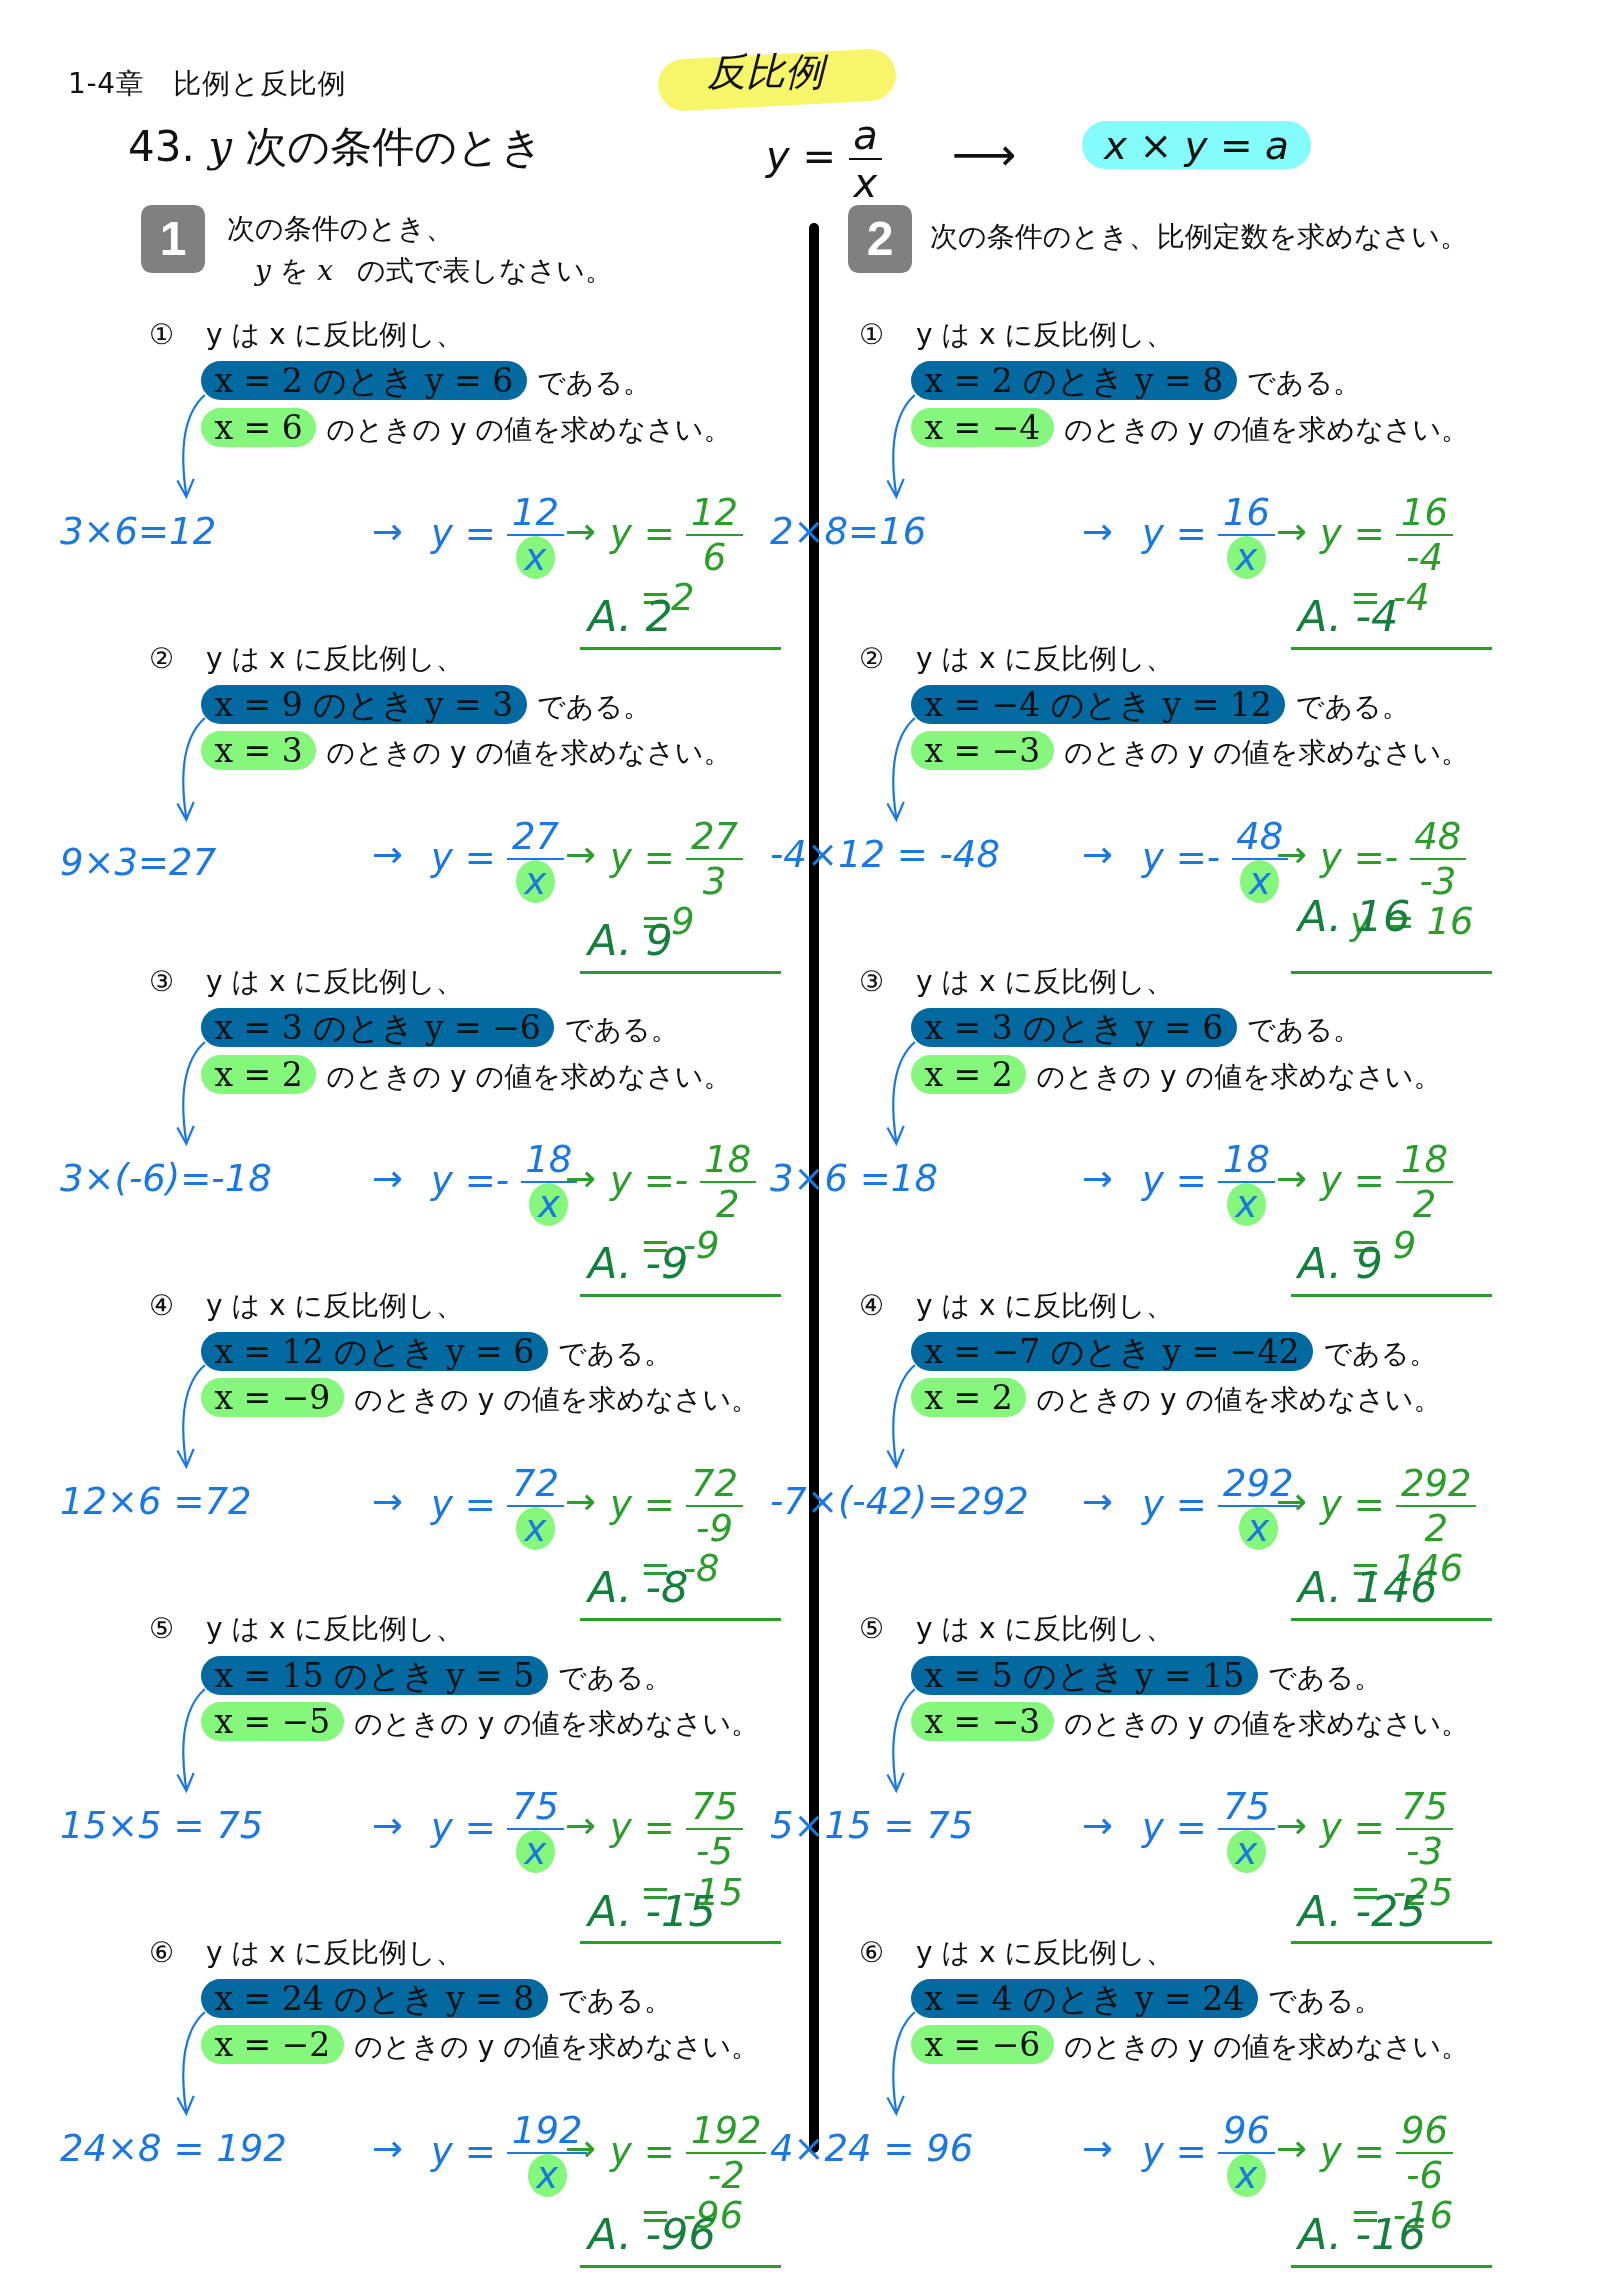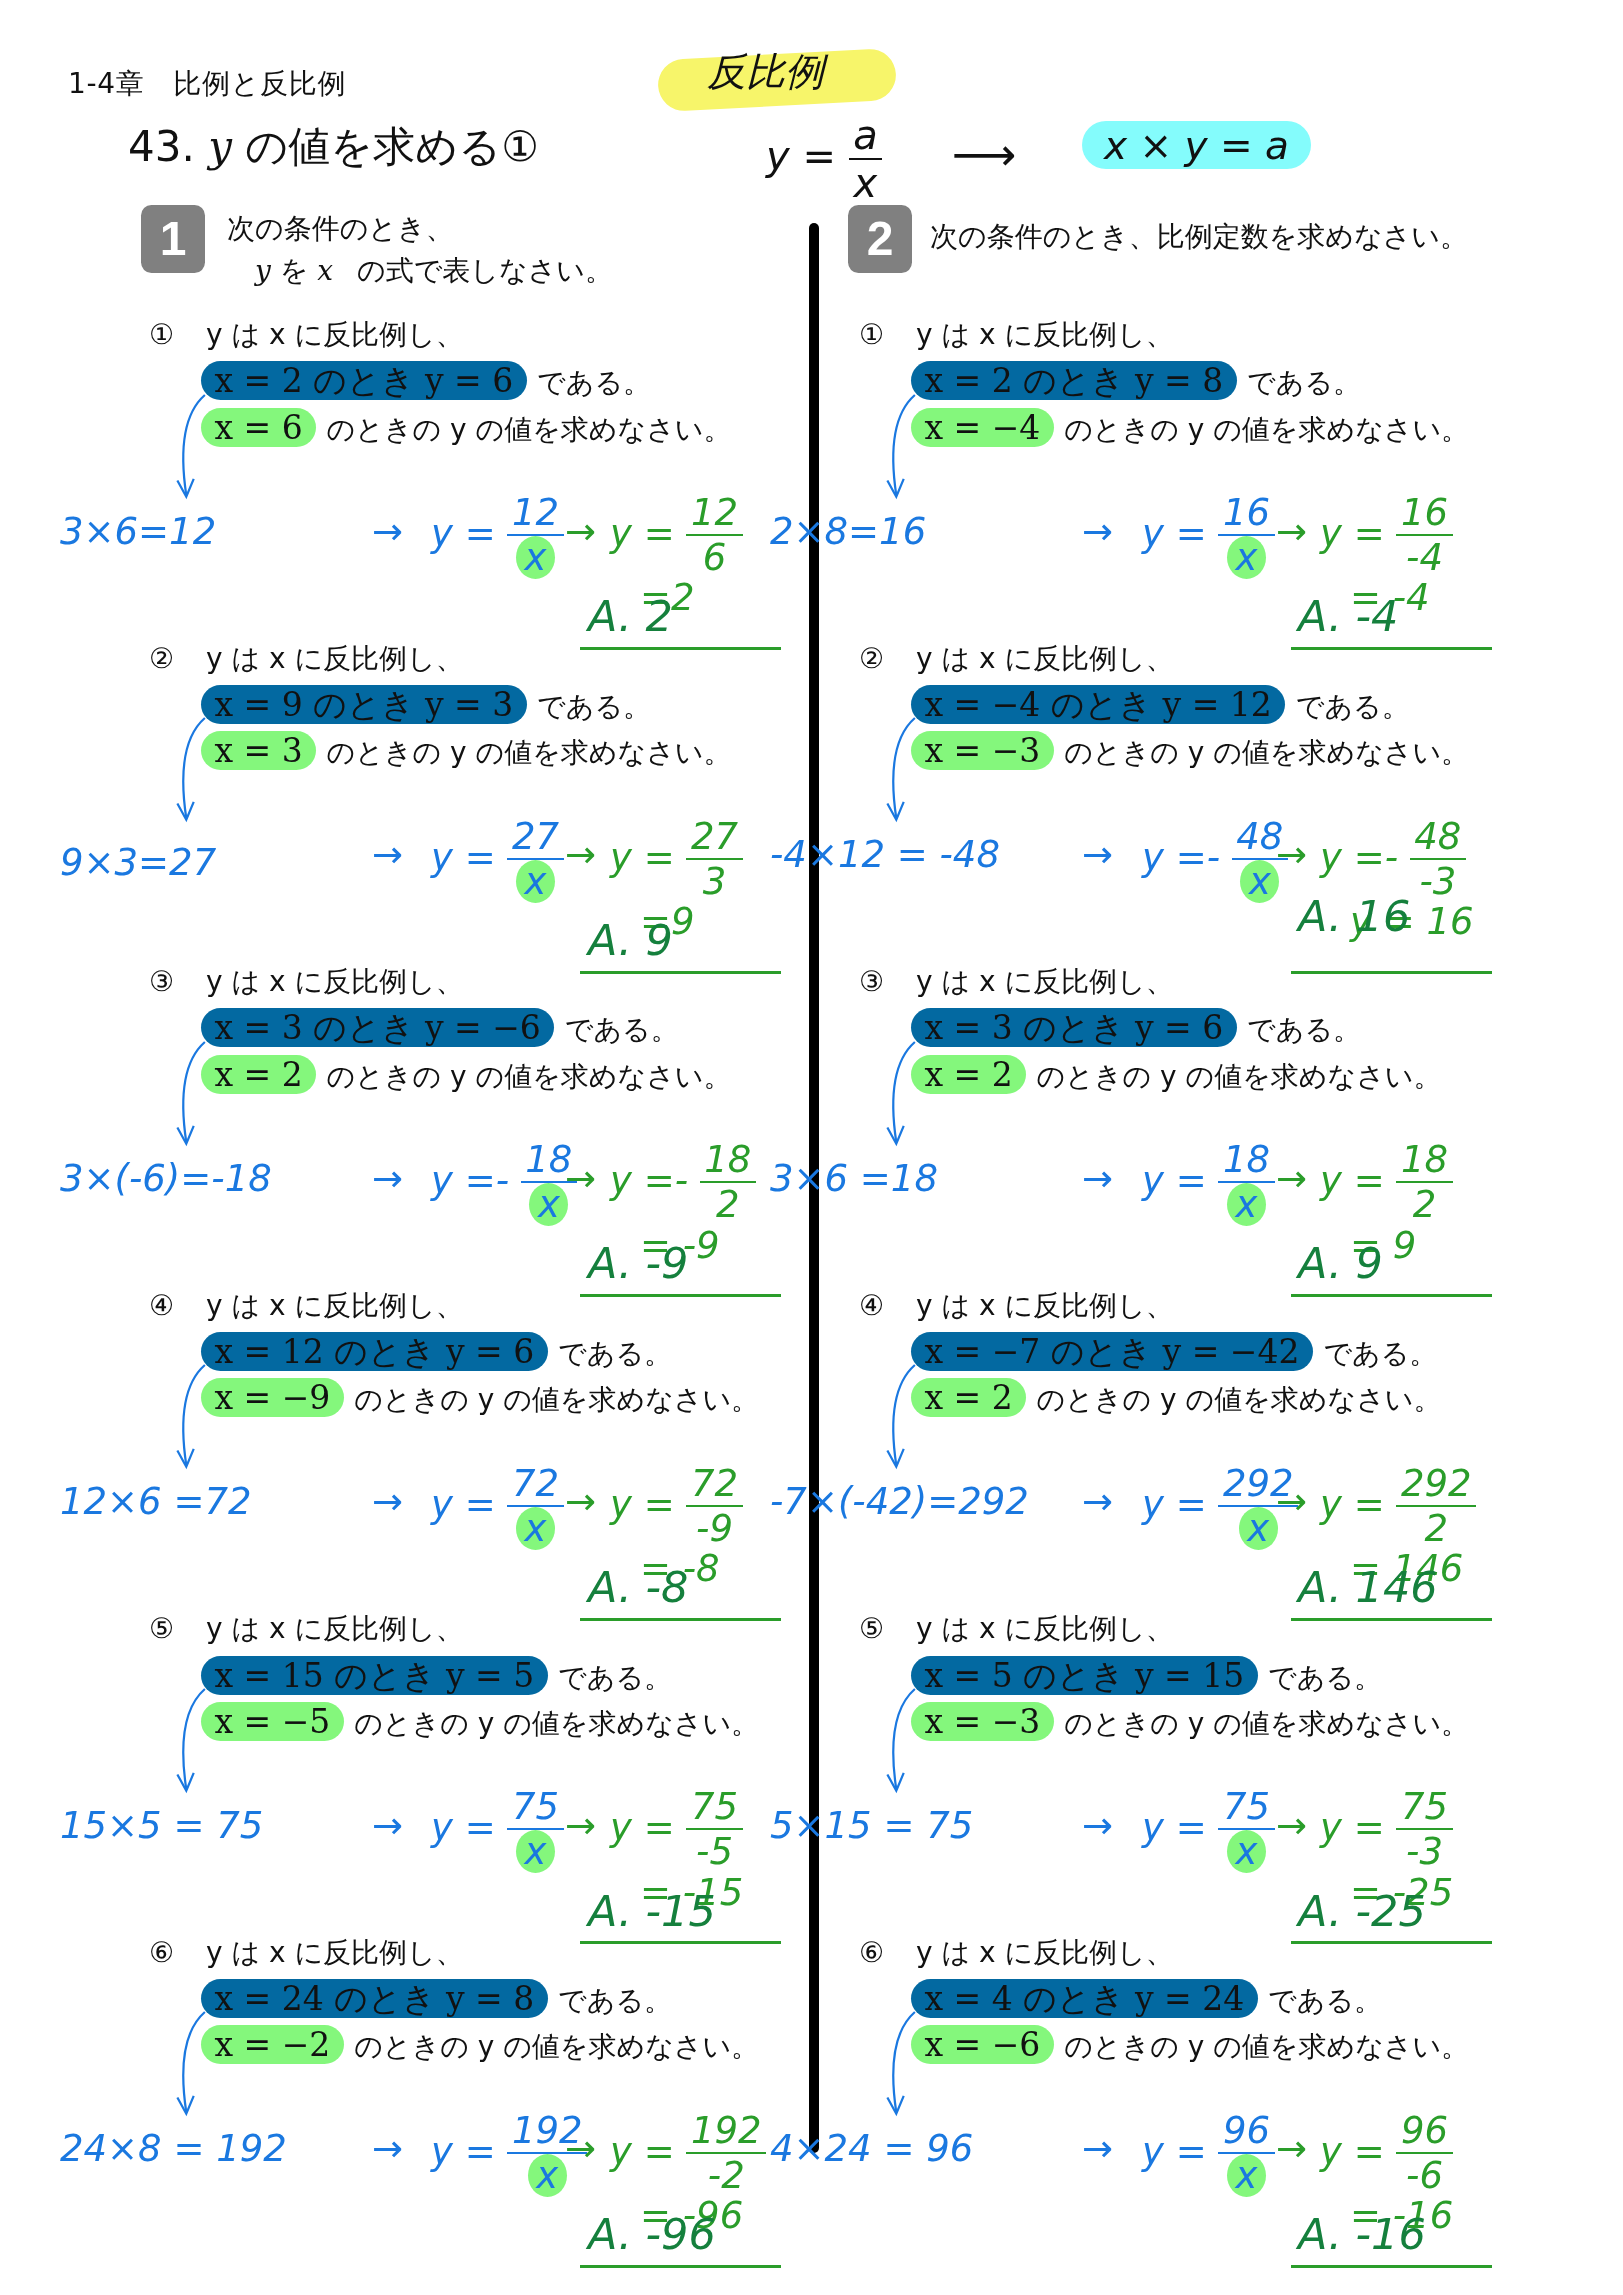--- a/index.html
+++ b/index.html
@@ -41,21 +41,21 @@
   .circ-x { display:inline-block; background:#84f77c; border-radius:50%; width:39px; text-align:center; }
   .bent-arrow { position:absolute; }
 </style>
 </head>
 <body>
 
 <div class="abs chapter">1-4章　比例と反比例</div>
 <div class="abs title">
   <span>43.</span>
   <span class="var">y</span>
-  <span>の値を求める①</span>
+  <span>次の条件のとき</span>
 </div>
 
 <div class="abs yellow-hl"></div>
 <div class="abs label-yellow hw hw-black">反比例</div>
 <div class="abs formula-left hw hw-black">
   <span>y =</span>
   <span class="frac"><span class="num">a</span><span class="den">x</span></span>
 </div>
 <div class="abs arrow-top">⟶</div>
 <div class="abs formula-right hw hw-black">x × y = a</div>

